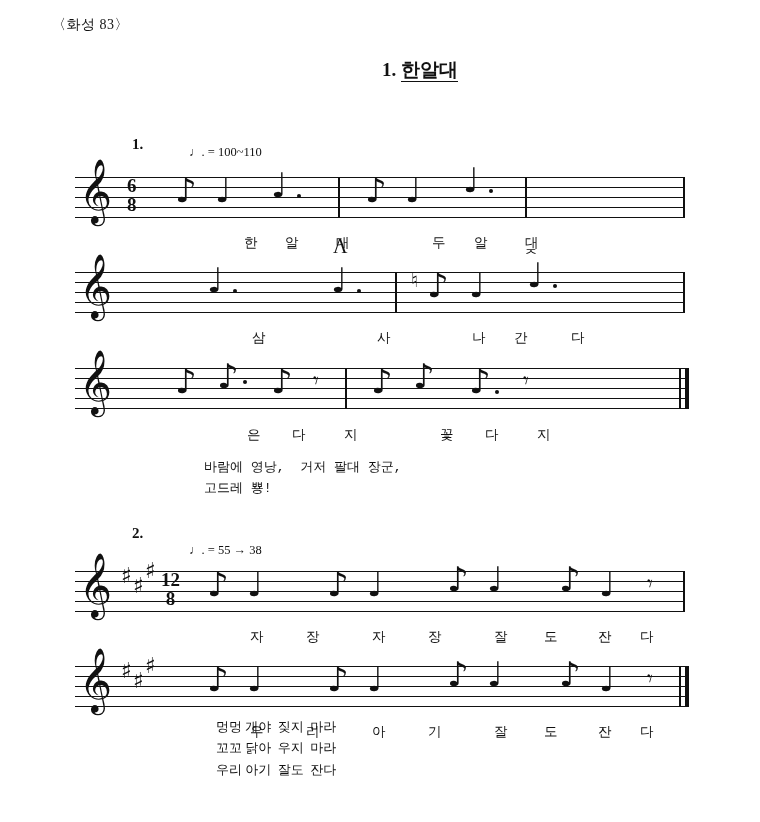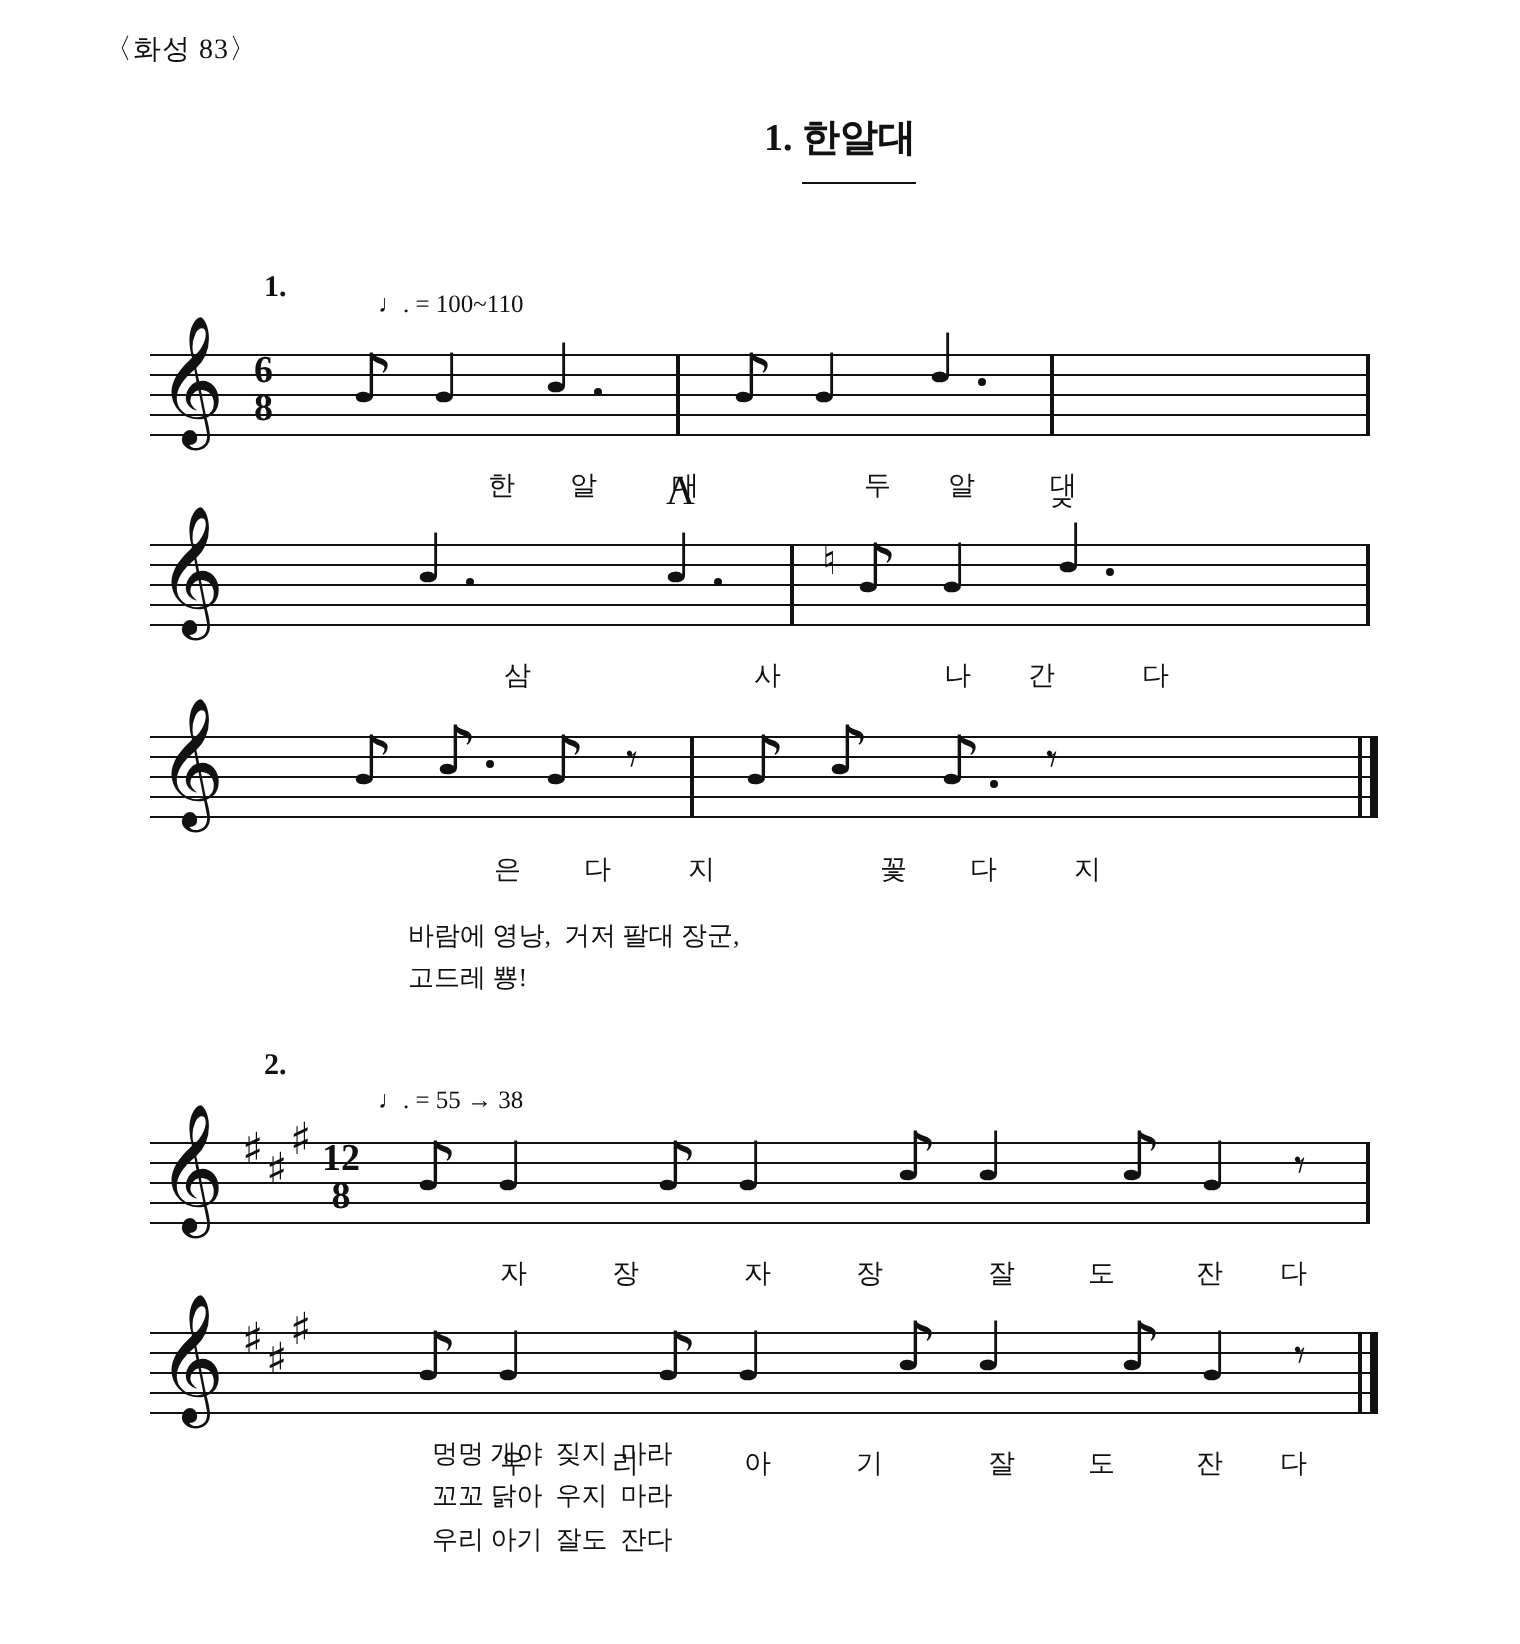--- a/index.html
+++ b/index.html
@@ -41,21 +41,21 @@
     font-size: 19px;
     line-height: 1.45;
     font-weight: 700;
   }
   #title-block .t-line {
     white-space: nowrap;
   }
   #title-block .t-line span.num { font-weight: 700; }
   #title-block .t-line .u {
     border-bottom: 1.5px solid #111;
-    padding-bottom: 11px;
+    padding-bottom: 1px;
   }
   #singer-block {
     right: 12px; top: 60px;
     width: 260px;
     font-size: 11px;
     line-height: 1.5;
     text-align: right;
     font-weight: 700;
   }
   #singer-block .ln { white-space: nowrap; }
@@ -271,21 +271,21 @@
     <div class="barline end" style="left:604px;"></div>
     <div class="barline end2" style="left:610px;"></div>
   </div>
   <div class="abs lyric" style="left:203px; top:426px;">은</div>
   <div class="abs lyric" style="left:248px; top:426px;">다</div>
   <div class="abs lyric" style="left:300px; top:426px;">지</div>
   <div class="abs lyric" style="left:396px; top:426px;">꽃</div>
   <div class="abs lyric" style="left:441px; top:426px;">다</div>
   <div class="abs lyric" style="left:493px; top:426px;">지</div>
 
-  <div class="verse-block" style="left:204px; top:457px;">바람에 영낭,  거저 팔대 장군,
+  <div class="verse-block" style="left:204px; top:457px;font-family:Liberation Mono, monospace;">바람에 영낭,  거저 팔대 장군,
 고드레 뿅!</div>
 
   <div class="abs sec-num" style="left:88px; top:525px;">2.</div>
   <div class="abs tempo" style="left:145px; top:543px;">♩. = 55 → 38</div>
 
   <div class="stave" style="left:75px; top:571px; width:610px;">
     <div class="line l0"></div>
     <div class="line l1"></div>
     <div class="line l2"></div>
     <div class="line l3"></div>

